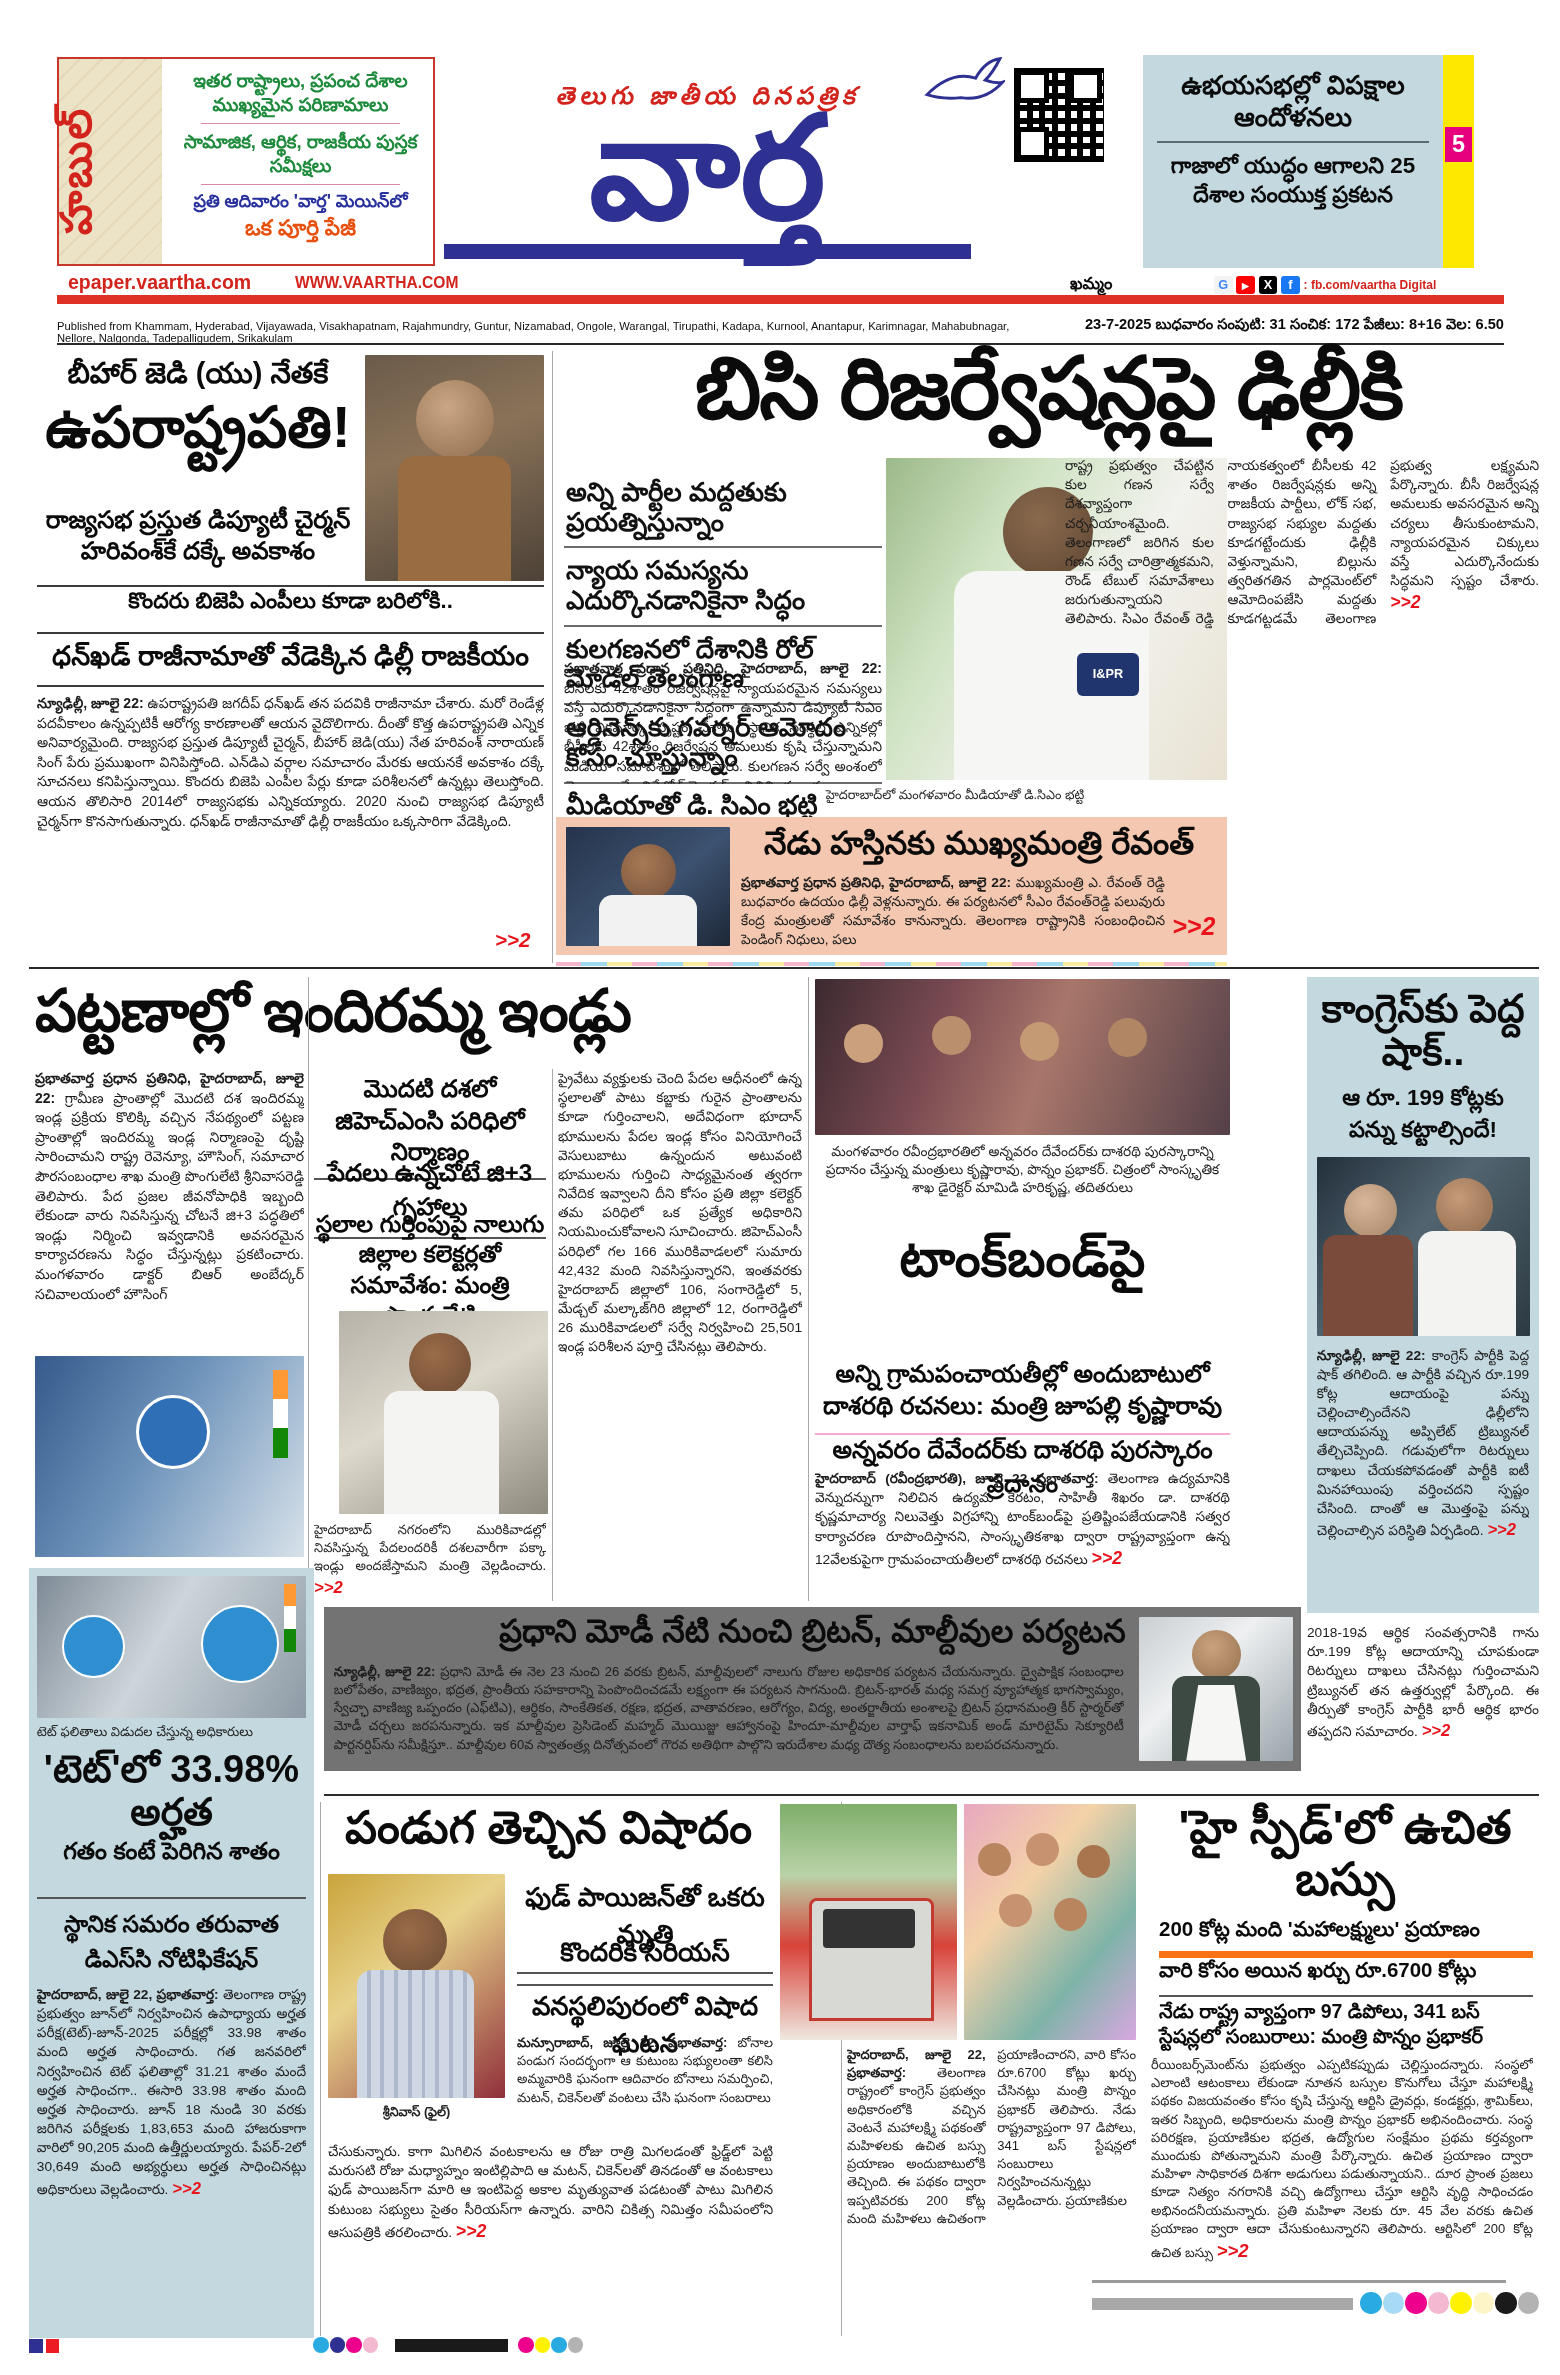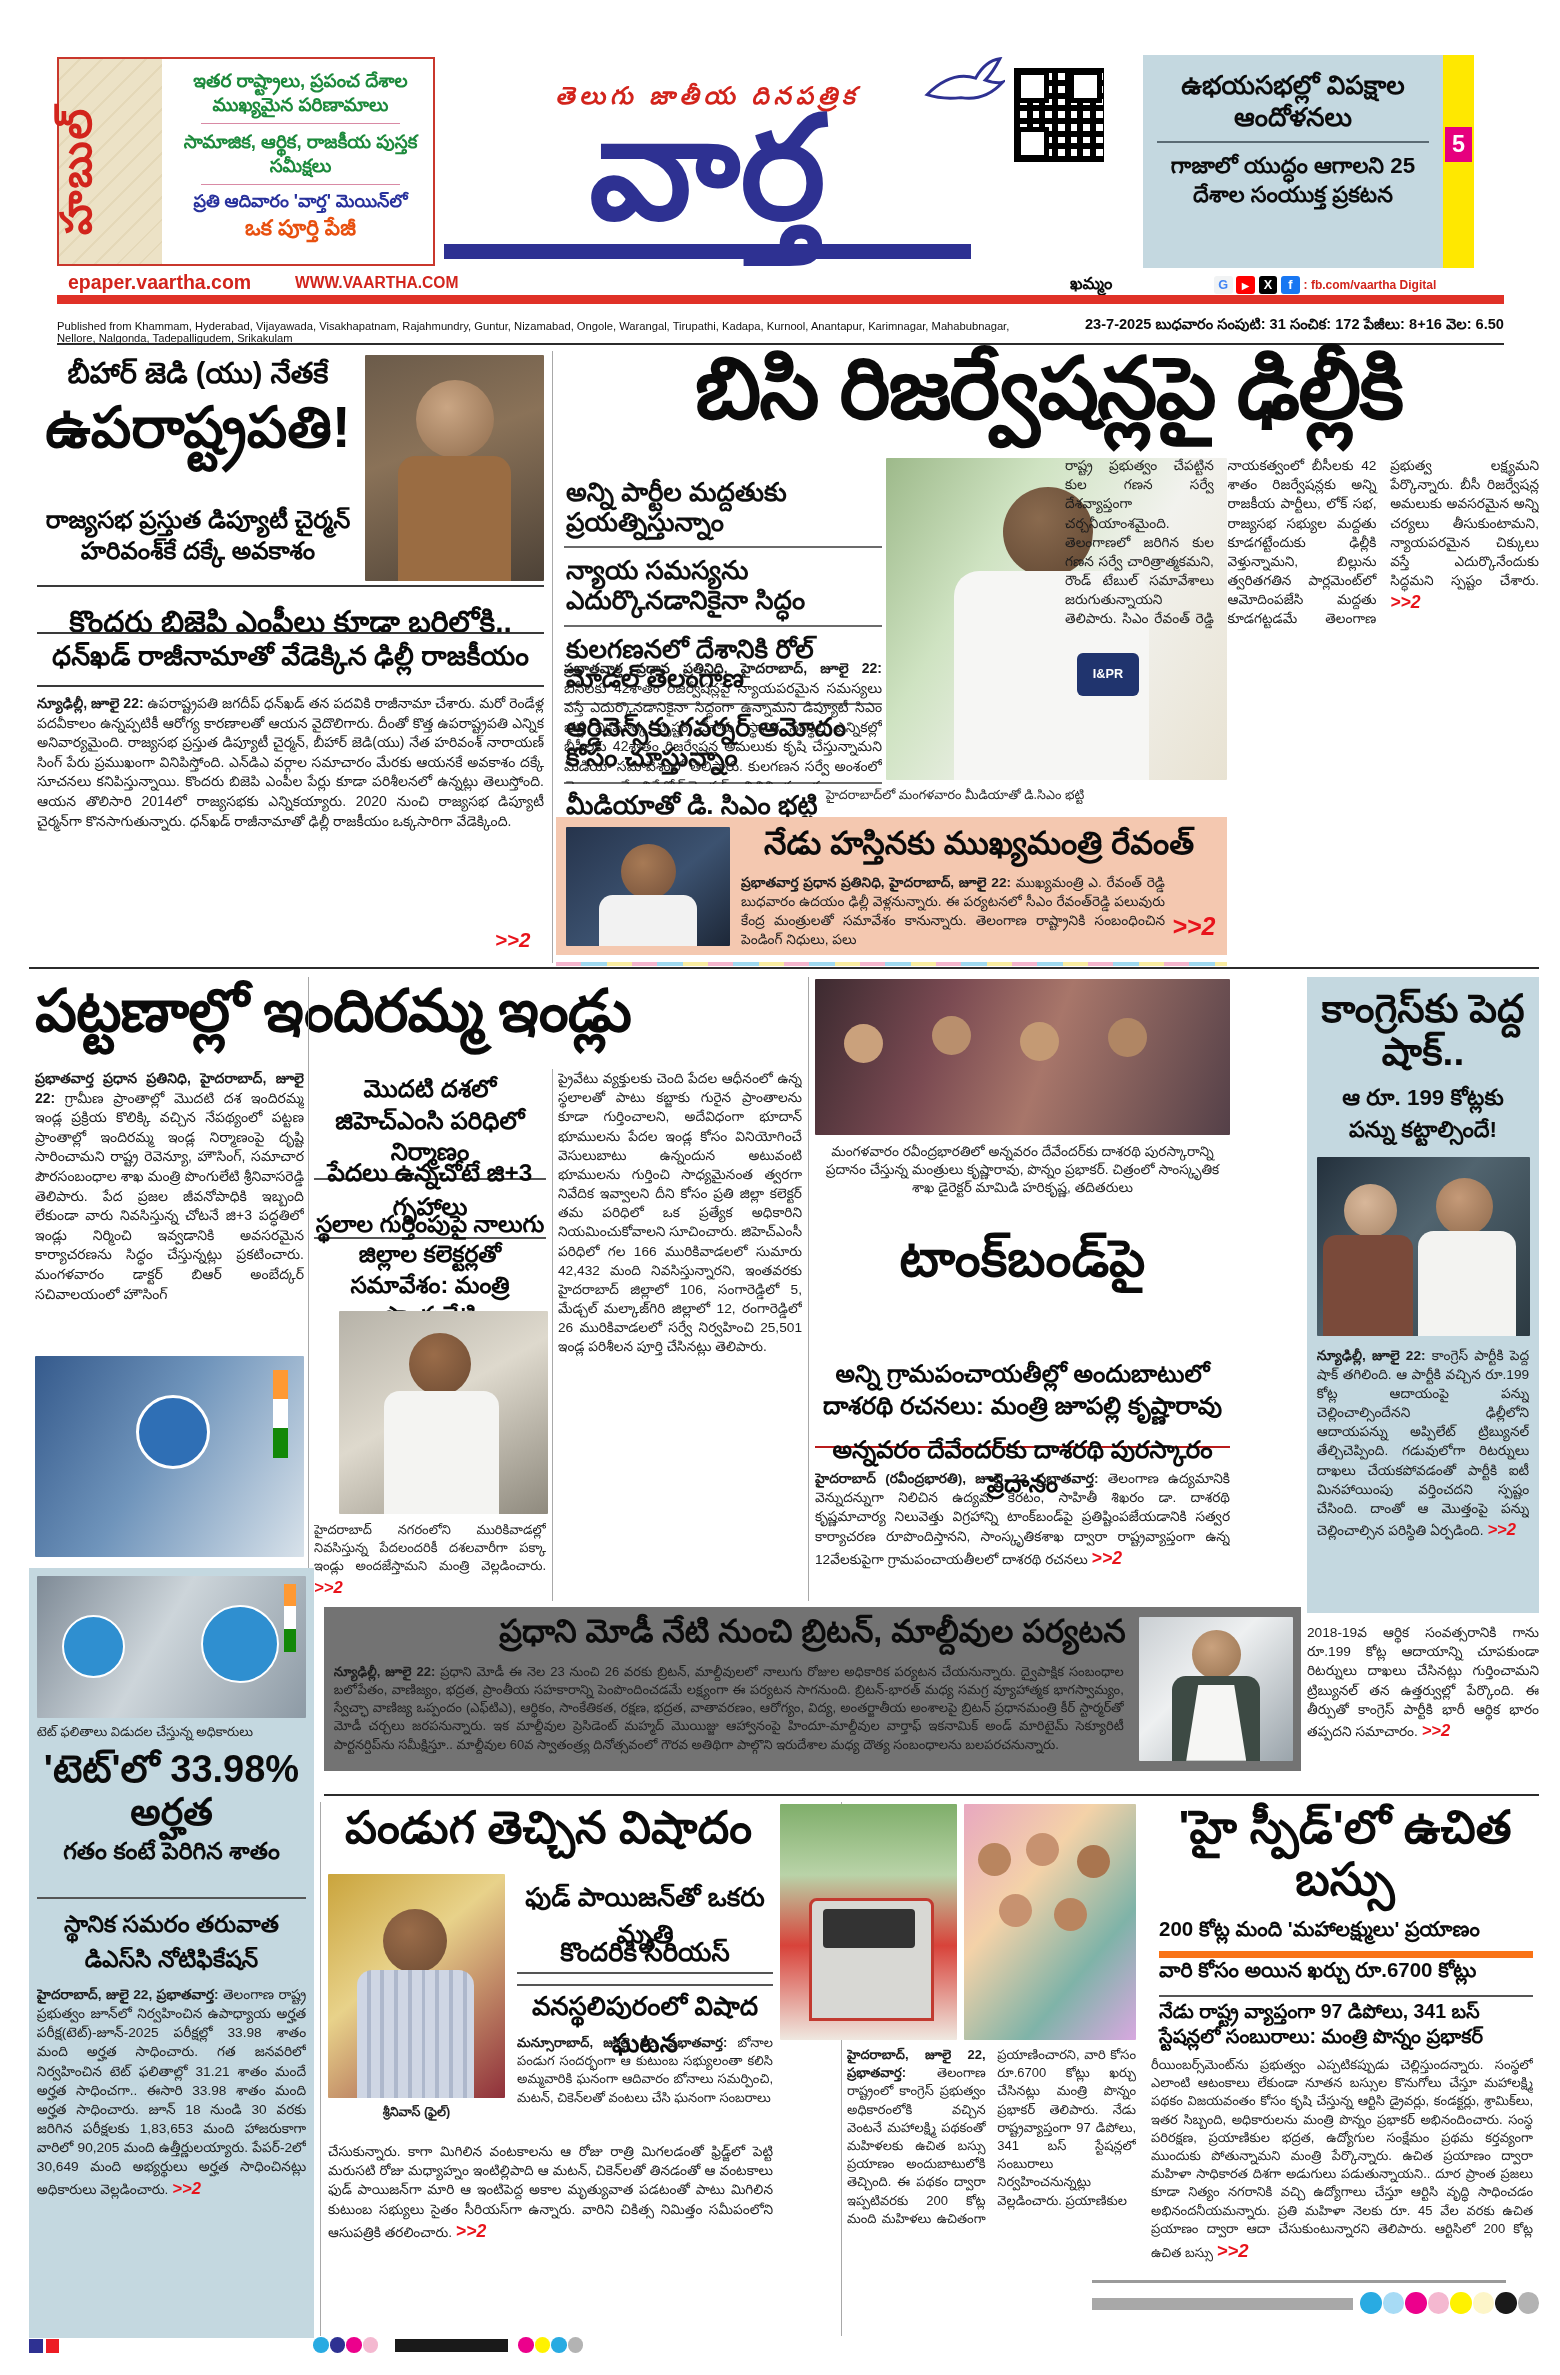--- a/index.html
+++ b/index.html
@@ -101,21 +101,21 @@
 <div class="abs hl" style="left:1055px;top:316px;width:449px;font-size:14.6px;text-align:right;">23-7-2025 బుధవారం సంపుటి: 31 సంచిక: 172 పేజీలు: 8+16 వెల: 6.50</div>
 <div class="hrule" style="left:57px;top:343px;width:1447px;height:2px;"></div>
 
 <div class="abs ctr hl" style="left:37px;top:357px;width:322px;font-size:29px;">బీహార్ జెడి (యు) నేతకే</div>
 <div class="abs ctr hl" style="left:37px;top:398px;width:322px;font-size:57px;line-height:1.05;">ఉపరాష్ట్రపతి!</div>
 <div class="photo" style="left:365px;top:355px;width:179px;height:226px;background:linear-gradient(160deg,#6b5b4a 0%,#8a7258 40%,#4d4237 100%);">
   <div style="position:absolute;left:51px;top:25px;width:78px;height:78px;border-radius:50%;background:radial-gradient(circle at 40% 35%,#caa684,#8f6c4d);"></div>
   <div style="position:absolute;left:33px;top:101px;width:113px;height:125px;border-radius:17.6px 17.6px 0 0;background:#9a6c42;"></div>
 </div>
 <div class="abs ctr hl" style="left:37px;top:505px;width:322px;font-size:24.4px;line-height:1.25;">రాజ్యసభ ప్రస్తుత డిప్యూటీ చైర్మన్ హరివంశ్‌కే దక్కే అవకాశం</div>
-<div class="abs ctr hl subrule" style="left:37px;top:585px;width:507px;font-size:30px;padding-top:18px;">కొందరు బిజెపి ఎంపీలు కూడా బరిలోకి..</div>
+<div class="abs ctr hl subrule" style="left:37px;top:585px;width:507px;font-size:22px;padding-top:1px;">కొందరు బిజెపి ఎంపీలు కూడా బరిలోకి..</div>
 <div class="abs ctr hl" style="left:37px;top:632px;width:507px;font-size:27px;border-top:2px solid #3a3a3a;border-bottom:2px solid #3a3a3a;padding:6.8px 0;">ధన్‌ఖడ్ రాజీనామాతో వేడెక్కిన ఢిల్లీ రాజకీయం</div>
 <div class="abs body-txt just" style="left:37px;top:694px;width:507px;height:236px;">
   <b>న్యూఢిల్లీ, జూలై 22:</b>
   <span>ఉపరాష్ట్రపతి జగదీప్ ధన్‌ఖడ్ తన పదవికి రాజీనామా చేశారు. మరో రెండేళ్ల పదవీకాలం ఉన్నప్పటికీ ఆరోగ్య కారణాలతో ఆయన వైదొలిగారు. దీంతో కొత్త ఉపరాష్ట్రపతి ఎన్నిక అనివార్యమైంది. రాజ్యసభ ప్రస్తుత డిప్యూటీ చైర్మన్, బీహార్ జెడి(యు) నేత హరివంశ్ నారాయణ్ సింగ్ పేరు ప్రముఖంగా వినిపిస్తోంది. ఎన్‌డిఎ వర్గాల సమాచారం మేరకు ఆయనకే అవకాశం దక్కే సూచనలు కనిపిస్తున్నాయి. కొందరు బిజెపి ఎంపీల పేర్లు కూడా పరిశీలనలో ఉన్నట్లు తెలుస్తోంది. ఆయన తొలిసారి 2014లో రాజ్యసభకు ఎన్నికయ్యారు. 2020 నుంచి రాజ్యసభ డిప్యూటీ చైర్మన్‌గా కొనసాగుతున్నారు. ధన్‌ఖడ్ రాజీనామాతో ఢిల్లీ రాజకీయం ఒక్కసారిగా వేడెక్కింది.</span>
 </div>
 <div class="abs jump" style="left:495px;top:928px;">&gt;&gt;2</div>
 <div class="vline" style="left:552px;top:351px;height:612px;"></div>
 
 <div class="abs ctr hl" style="left:561px;top:343px;width:975px;font-size:86px;line-height:1.05;letter-spacing:-2px;">బిసి రిజర్వేషన్లపై ఢిల్లీకి</div>
 <div class="abs pts" style="left:564px;top:470px;width:318px;">
@@ -186,21 +186,21 @@
 <div class="photo" style="left:815px;top:979px;width:415px;height:156px;background:linear-gradient(110deg,#3c2a30 0%,#7a4a52 30%,#a8766a 55%,#544048 100%);">
   <div style="position:absolute;left:29px;top:45px;width:39px;height:39px;border-radius:50%;background:#caa17c;"></div>
   <div style="position:absolute;left:117px;top:37px;width:39px;height:39px;border-radius:50%;background:#b98f6d;"></div>
   <div style="position:absolute;left:205px;top:43px;width:39px;height:39px;border-radius:50%;background:#c49a74;"></div>
   <div style="position:absolute;left:293px;top:39px;width:39px;height:39px;border-radius:50%;background:#b08664;"></div>
 </div>
 <div class="abs ctr" style="left:815px;top:1143px;width:415px;font-size:13.7px;line-height:1.3;color:#222;">మంగళవారం రవీంద్రభారతిలో అన్నవరం దేవేందర్‌కు దాశరథి పురస్కారాన్ని ప్రదానం చేస్తున్న మంత్రులు కృష్ణారావు, పొన్నం ప్రభాకర్. చిత్రంలో సాంస్కృతిక శాఖ డైరెక్టర్ మామిడి హరికృష్ణ, తదితరులు</div>
 <div class="abs ctr hl" style="left:815px;top:1231px;width:415px;font-size:51px;line-height:1.08;">
   <div>టాంక్‌బండ్‌పై</div>
 </div>
-<div class="abs ctr hl" style="left:815px;top:1358px;width:415px;font-size:24.4px;line-height:1.3;border-bottom:2px solid #b91c1c;padding-bottom:25px;">అన్ని గ్రామపంచాయతీల్లో అందుబాటులో దాశరథి రచనలు: మంత్రి జూపల్లి కృష్ణారావు</div>
+<div class="abs ctr hl" style="left:815px;top:1358px;width:415px;font-size:24.4px;line-height:1.3;border-bottom:2px solid #f9a8d4;padding-bottom:12px;">అన్ని గ్రామపంచాయతీల్లో అందుబాటులో దాశరథి రచనలు: మంత్రి జూపల్లి కృష్ణారావు</div>
 <div class="abs ctr hl" style="left:815px;top:1436px;width:415px;font-size:24.4px;">అన్నవరం దేవేందర్‌కు దాశరథి పురస్కారం ప్రదానం</div>
 <div class="abs body-txt just" style="left:815px;top:1469px;width:415px;height:125px;font-size:13.7px;">
   <b>హైదరాబాద్ (రవీంద్రభారతి), జూలై 22 ప్రభాతవార్త:</b>
   <span>తెలంగాణ ఉద్యమానికి వెన్నుదన్నుగా నిలిచిన ఉద్యమ కెరటం, సాహితీ శిఖరం డా. దాశరథి కృష్ణమాచార్య నిలువెత్తు విగ్రహాన్ని టాంక్‌బండ్‌పై ప్రతిష్టింపజేయడానికి సత్వర కార్యాచరణ రూపొందిస్తానని, సాంస్కృతికశాఖ ద్వారా రాష్ట్రవ్యాప్తంగా ఉన్న 12వేలకుపైగా గ్రామపంచాయతీలలో దాశరథి రచనలు</span>
   <span class="jump" style="font-size:17.6px;">&gt;&gt;2</span>
 </div>
 
 <div class="abs bluebox" style="left:1307px;top:977px;width:232px;height:636px;padding:9.8px 9.8px 7.8px;">
   <div class="ctr hl" style="font-size:39px;line-height:1.12;">కాంగ్రెస్‌కు పెద్ద షాక్..</div>
   <div class="ctr hl" style="font-size:22.4px;line-height:1.45;margin-top:7.8px;">ఆ రూ. 199 కోట్లకు పన్ను కట్టాల్సిందే!</div>

